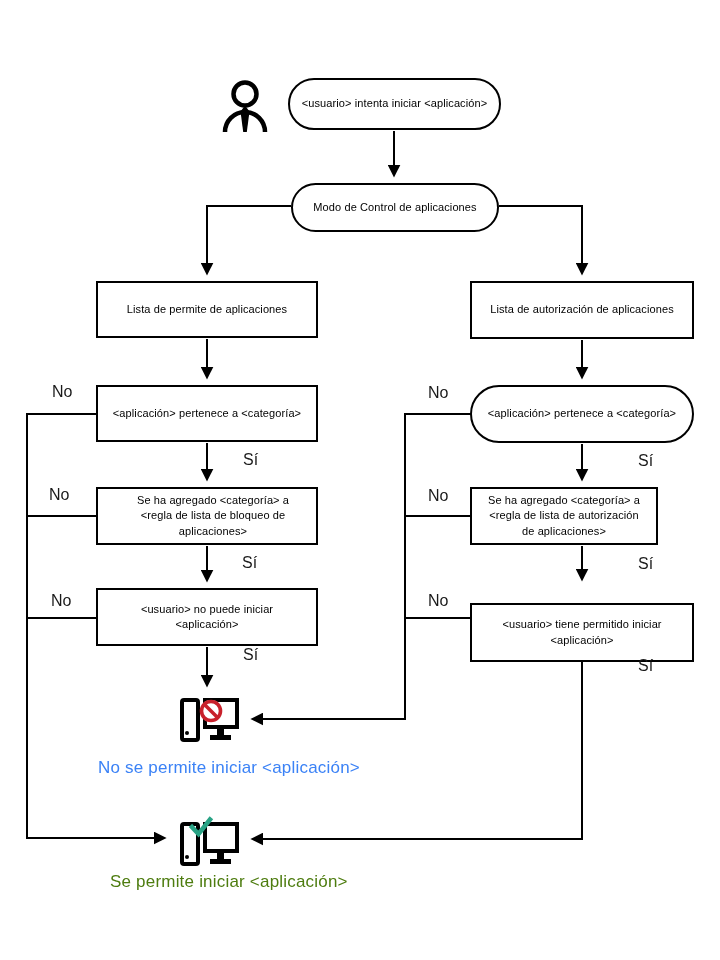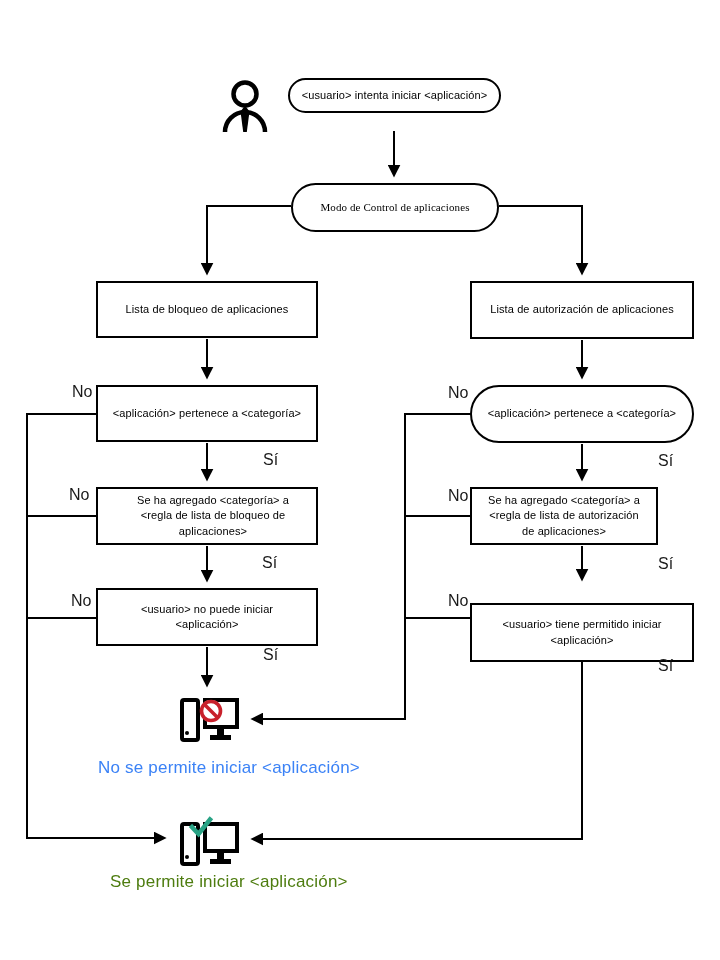--- a/index.html
+++ b/index.html
@@ -8,32 +8,32 @@
     font-family:"Liberation Sans", sans-serif;color:#000;overflow:hidden;
   }
   .connectors{position:absolute;left:0;top:0;z-index:1;}
   .node{
     position:absolute;z-index:2;background:#fff;border:2px solid #000;
     display:flex;align-items:center;justify-content:center;text-align:center;
     font-size:11px;line-height:1.4;box-sizing:border-box;padding:2px 12px;
     letter-spacing:0.1px;
   }
   .pill{border-radius:29px;}
-  .n-start{left:288px;top:78px;width:213px;height:35px;border-radius:26px;padding:10px 6px;}
-  .n-mode{left:291px;top:183px;width:208px;height:49px;border-radius:25px;font-family:Liberation Serif, serif;}
+  .n-start{left:288px;top:78px;width:213px;height:52px;border-radius:26px;padding:10px 6px;}
+  .n-mode{left:291px;top:183px;width:208px;height:49px;border-radius:25px;}
   .n-l1{left:96px;top:281px;width:222px;height:57px;}
   .n-l2{left:96px;top:385px;width:222px;height:57px;}
   .n-l3{left:96px;top:487px;width:222px;height:58px;padding-left:24px;}
   .n-l4{left:96px;top:588px;width:222px;height:58px;}
   .n-r1{left:470px;top:281px;width:224px;height:58px;}
   .n-r2{left:470px;top:385px;width:224px;height:58px;}
   .n-r3{left:470px;top:487px;width:188px;height:58px;}
   .n-r4{left:470px;top:587px;width:224px;height:59px;margin-top:16px;}
   .edge-label{
-    position:absolute;z-index:2;font-size:16px;color:#1a1a1a;line-height:1;margin-left:20px;
+    position:absolute;z-index:2;font-size:16px;color:#1a1a1a;line-height:1;
   }
   .icon{position:absolute;z-index:2;}
   .result{
     position:absolute;z-index:2;font-size:17px;letter-spacing:0.2px;line-height:1.2;
   }
   .result-denied{left:98px;top:758px;color:#3b82f6;}
   .result-allowed{left:110px;top:872px;color:#4d7c0f;}
 </style>
 </head>
 <body>
@@ -69,21 +69,21 @@
 
   <svg class="icon" style="left:220px;top:76px" width="50" height="58" viewBox="0 0 50 58">
     <circle cx="25" cy="18" r="11.5" fill="none" stroke="#000" stroke-width="4.5"></circle>
     <path d="M5 56 A20 20 0 0 1 45 56" fill="none" stroke="#000" stroke-width="4.5"></path>
     <path d="M25 29.5 L29.5 35.5 L26.8 56 L23.2 56 L20.5 35.5 Z" fill="#000"></path>
   </svg>
 
   <div class="node pill n-start">&lt;usuario&gt; intenta iniciar &lt;aplicación&gt;</div>
   <div class="node pill n-mode">Modo de Control de aplicaciones</div>
 
-  <div class="node n-l1">Lista de bloqueo de aplicaciones</div>
+  <div class="node n-l1">Lista de permite de aplicaciones</div>
   <div class="node n-l2">&lt;aplicación&gt; pertenece a &lt;categoría&gt;</div>
   <div class="node n-l3">Se ha agregado &lt;categoría&gt; a &lt;regla de lista de bloqueo de aplicaciones&gt;</div>
   <div class="node n-l4">&lt;usuario&gt; no puede iniciar &lt;aplicación&gt;</div>
 
   <div class="node n-r1">Lista de autorización de aplicaciones</div>
   <div class="node pill n-r2">&lt;aplicación&gt; pertenece a &lt;categoría&gt;</div>
   <div class="node n-r3">Se ha agregado &lt;categoría&gt; a &lt;regla de lista de autorización de aplicaciones&gt;</div>
   <div class="node n-r4">&lt;usuario&gt; tiene permitido iniciar &lt;aplicación&gt;</div>
 
   <span class="edge-label" style="left:52px;top:384px">No</span>

